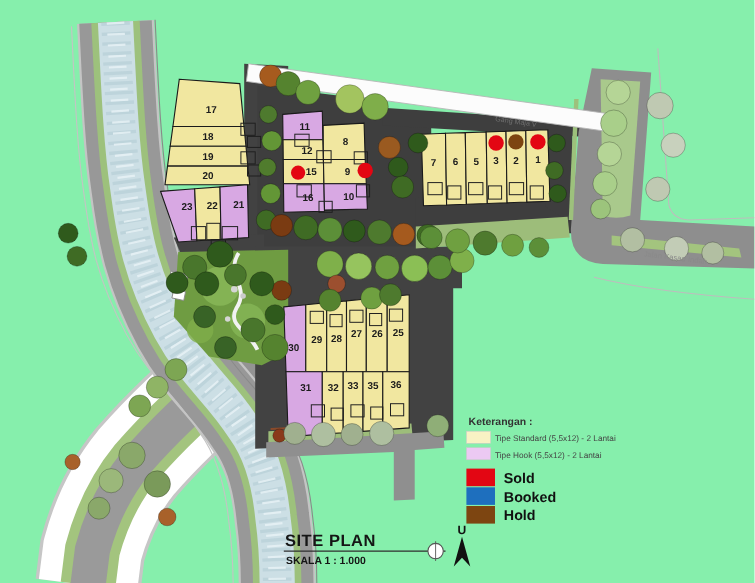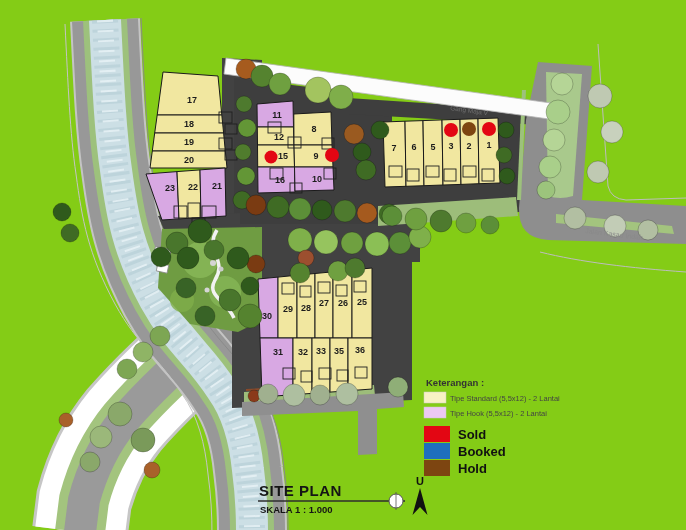--- a/index.html
+++ b/index.html
@@ -1,16 +1,16 @@
 <!DOCTYPE html>
 <html><head>
 <meta charset="utf-8">
 <style>
   html,body{margin:0;padding:0;background:#fff;}
-  .canvas{position:relative;width:686px;height:530px;background:#84cc16;overflow:hidden;
+  .canvas{position:relative;width:686px;height:530px;background:#86efac;overflow:hidden;
           font-family:"Liberation Sans",sans-serif;}
   svg{display:block;}
   .lotnum{font:600 9px "Liberation Sans",sans-serif;fill:#1c1c1c;text-anchor:middle;}
   .cell{stroke:#1a1a1a;stroke-width:1;}
   .fp{fill:none;stroke:#1f1f1f;stroke-width:0.9;}
   .tree{stroke:rgba(0,0,0,0.28);stroke-width:0.8;}
   .legend-title{font:700 9.5px "Liberation Sans",sans-serif;fill:#333;}
   .legend-type{font:400 7.5px "Liberation Sans",sans-serif;fill:#444;}
   .legend-status{font:600 13px "Liberation Sans",sans-serif;fill:#111;}
   .siteplan-title{font:700 15px "Liberation Sans",sans-serif;fill:#151515;letter-spacing:0.5px;}

